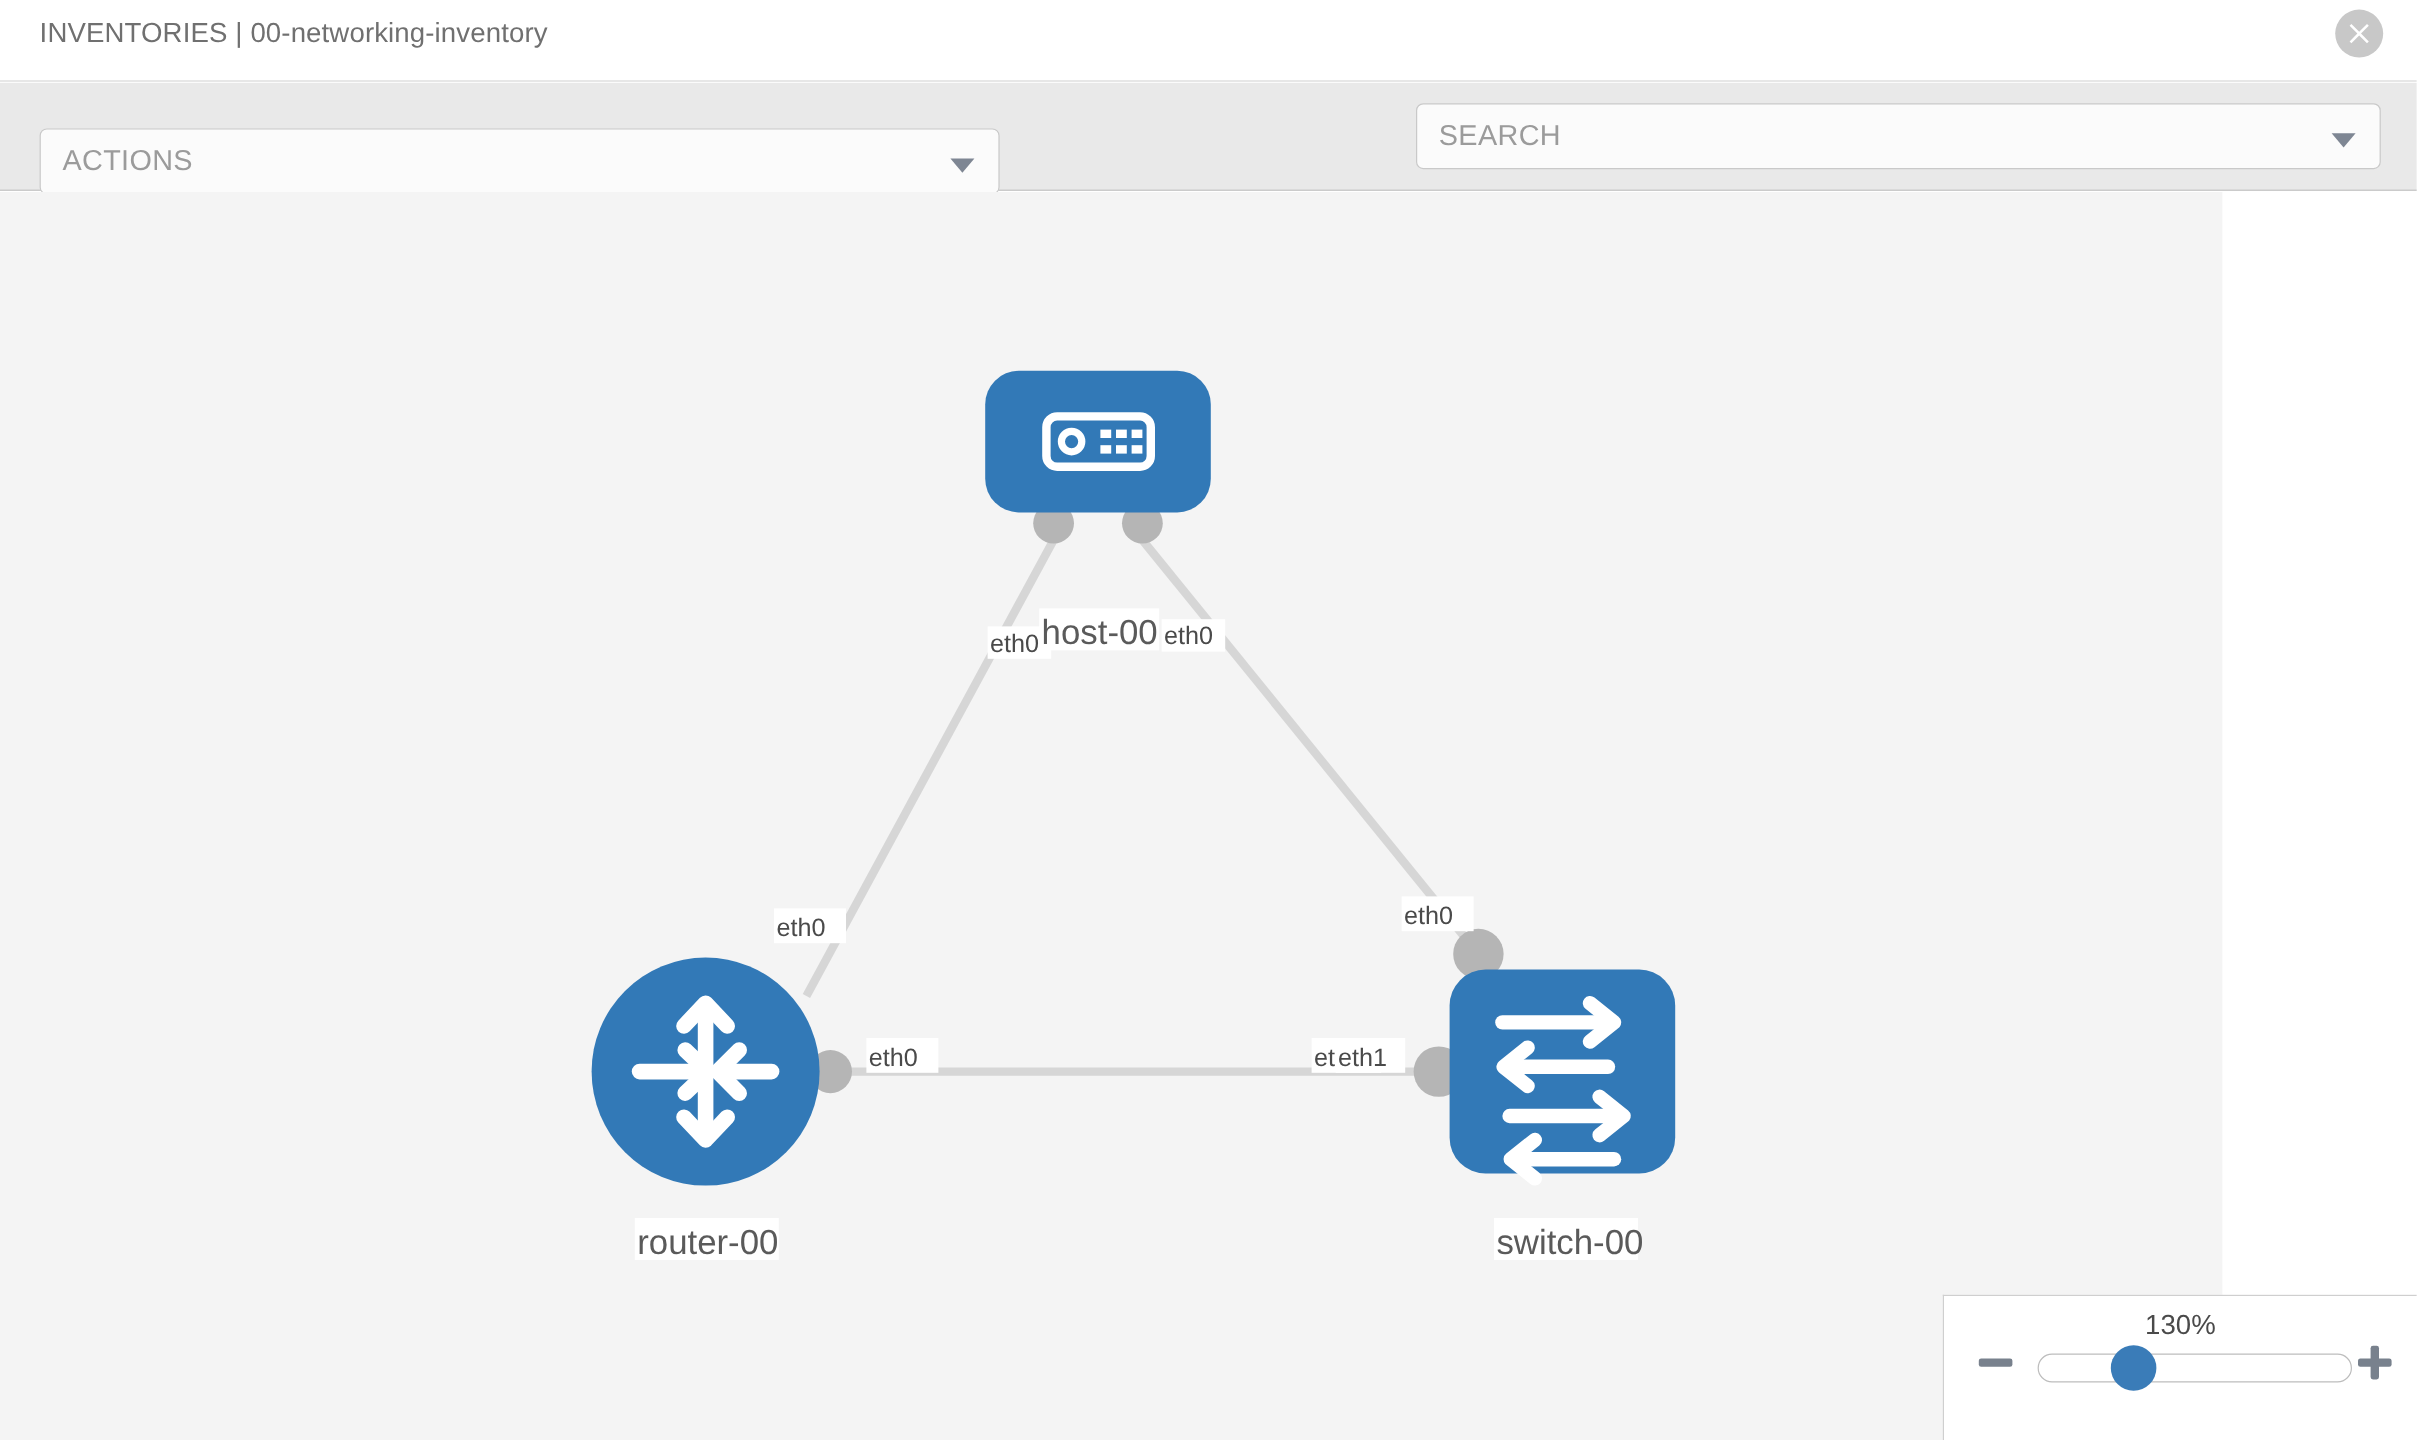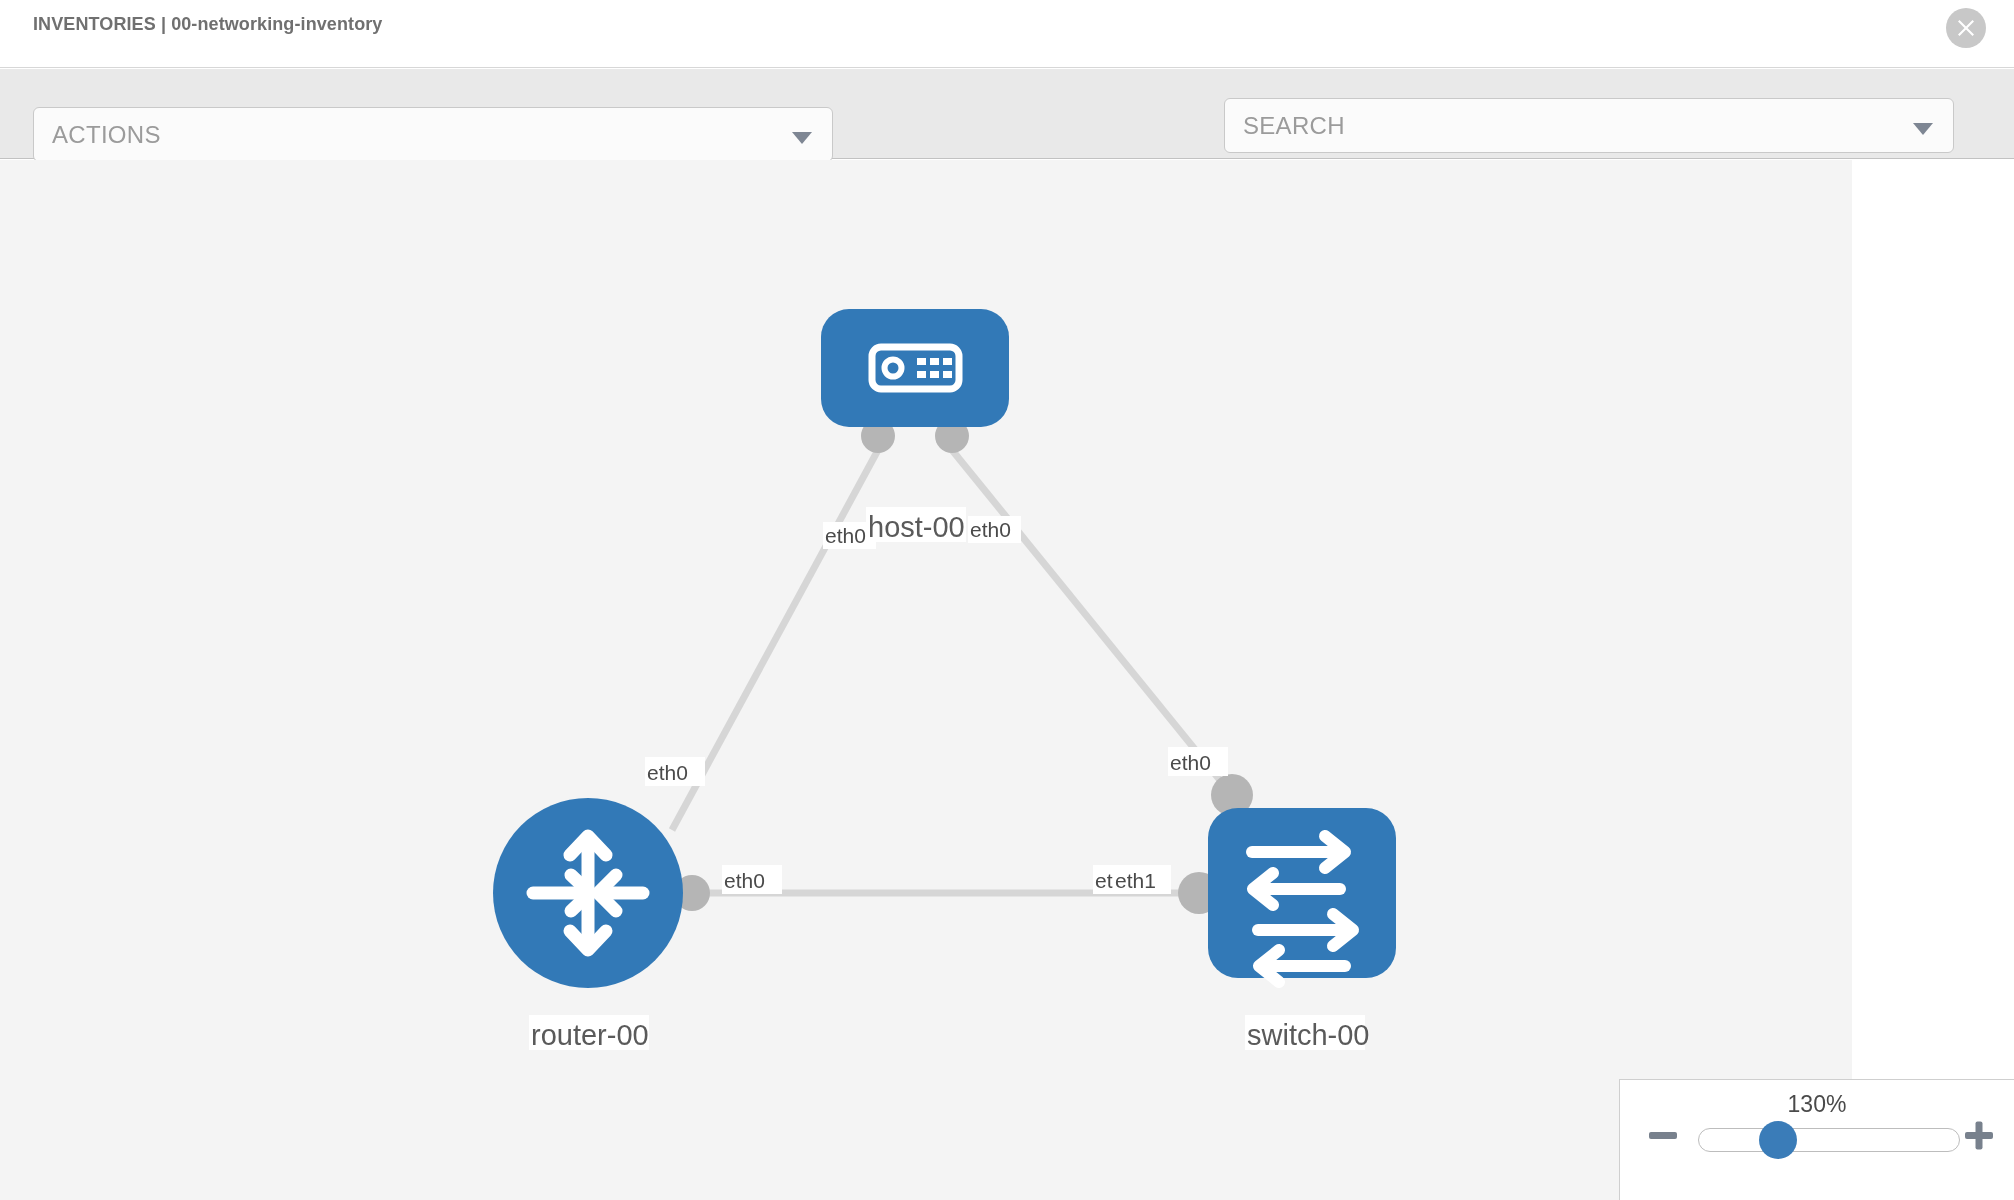--- a/index.html
+++ b/index.html
@@ -21,22 +21,22 @@
   .header {
     position: absolute;
     left: 0; top: 0;
     width: 2014px; height: 68px;
     background: #ffffff;
     border-bottom: 1px solid #d7d7d7;
   }
   .header-title {
     position: absolute;
     left: 33px; top: 14px;
-    font-size: 18px;
-    font-weight: bold;
+    font-size: 23px;
+    font-weight: normal;
     color: #707070;
     letter-spacing: 0.1px;
     white-space: nowrap;
   }
   .close-btn {
     position: absolute;
     right: 28px; top: 8px;
     width: 40px; height: 40px;
     border-radius: 50%;
     background: #c8c8c8;
@@ -81,27 +81,26 @@
     position: absolute;
     top: 87px;
     width: 44px; height: 44px;
     cursor: pointer;
   }
   .wrench-icon { left: 1038px; }
   .key-icon    { left: 1105px; }
 
   .search-box {
     position: absolute;
-    left: 1224px; top: 17px;
-    width: 730px; height: 55px;
+    left: 1180px; top: 17px;
+    width: 804px; height: 55px;
     background: #fbfbfb;
     border: 1px solid #c9c9c9;
     border-radius: 6px;
     cursor: text;
-    margin-top: 12px;
   }
   .search-placeholder {
     position: absolute;
     left: 18px; top: 13px;
     font-size: 24px;
     color: #9b9b9b;
     letter-spacing: 0.3px;
   }
 
   

